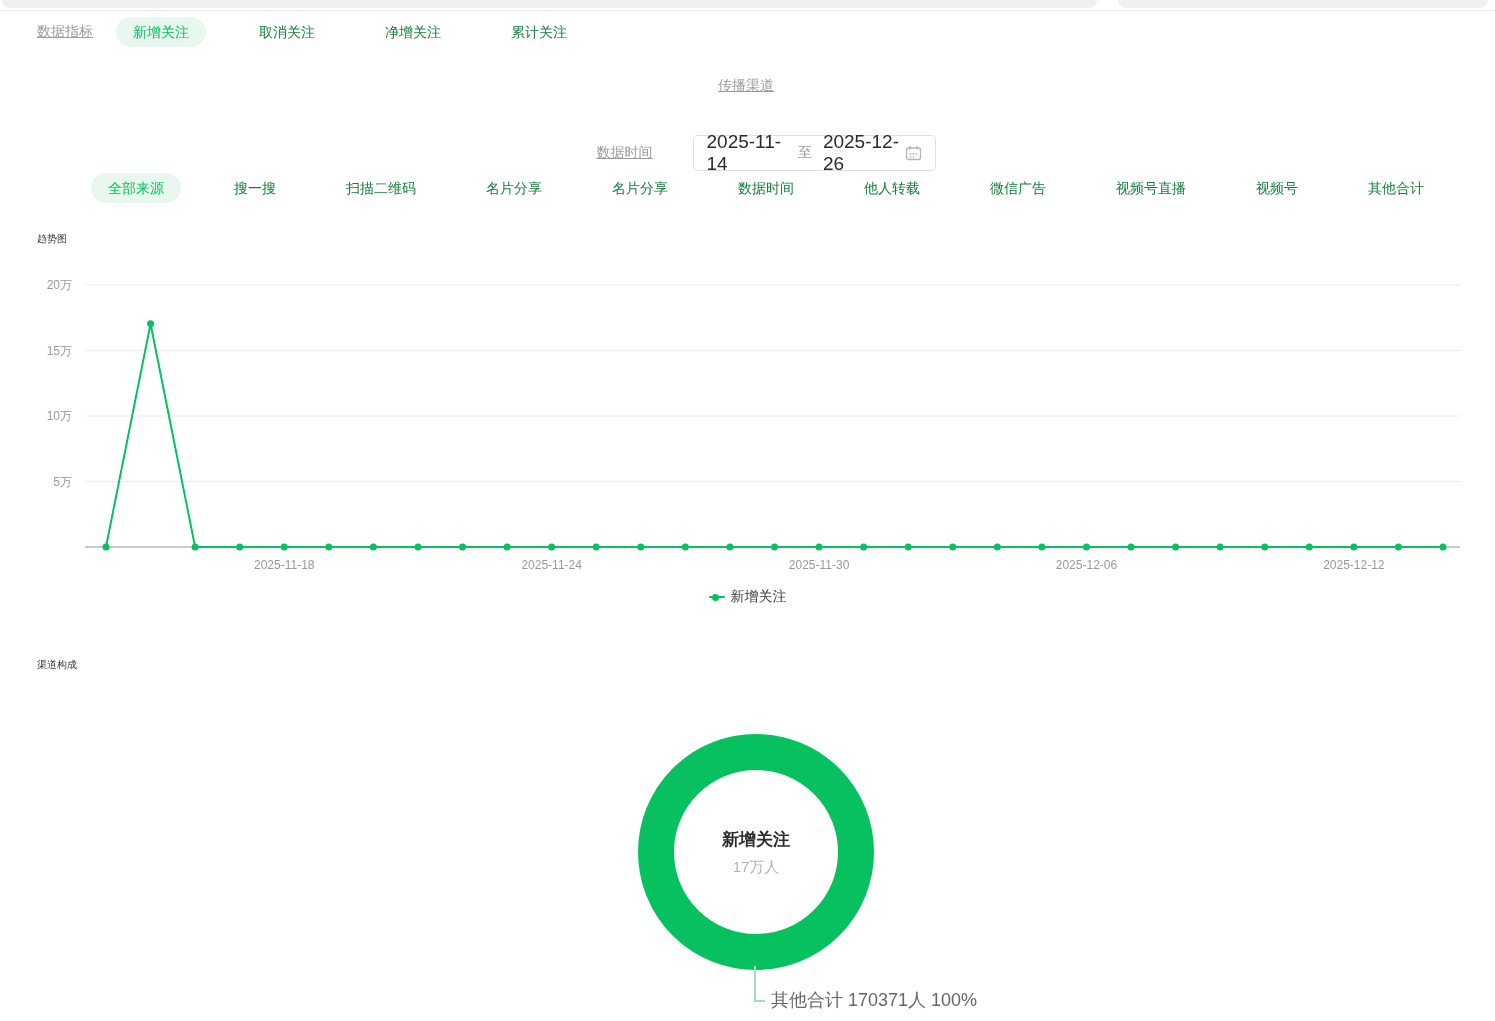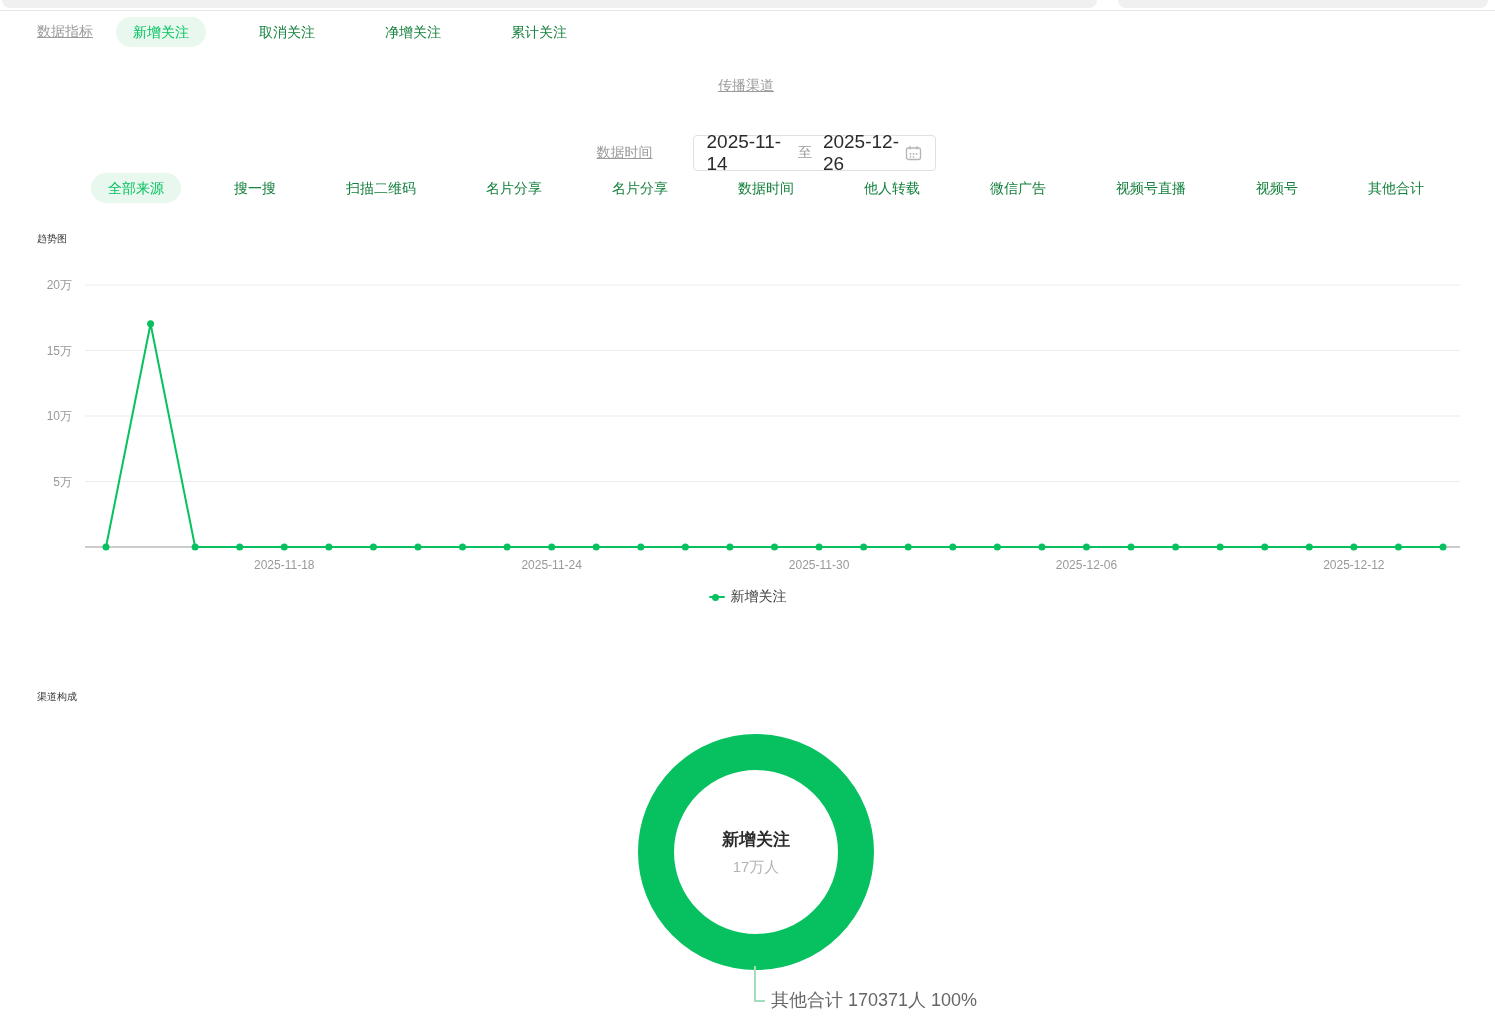--- a/index.html
+++ b/index.html
@@ -24,21 +24,21 @@
   .filter-opt.selected { background:var(--accent-bg,#e8f8ee); color:var(--accent,#07c160); padding:0 17px; margin:0 -17px; border-radius:16px; }
 
   
   .date-box { display:flex; align-items:center; width:243px; height:36px; border:1px solid #e0e0e0; border-radius:4px; padding:0 13px; cursor:pointer; }
   .date-box .d { font-size:19px; color:#2b2b2b; }
   .date-box .sep { font-size:14px; color:#9b9b9b; margin:0 11px; }
   .date-box .cal { margin-left:auto; display:flex; }
 
   .section-title { position:absolute; left:37px; font-size:10px; color:#333; font-weight:500; }
   #trend-title { top:232px; }
-  #comp-title { top:690px; }
+  #comp-title { top:658px; }
 
   #trend-chart { position:absolute; left:0; top:260px; width:1495px; height:330px; }
 
   
   .legend { position:absolute; top:588px; left:0; width:1495px; display:flex; justify-content:center; }
   .legend-item { display:flex; align-items:center; gap:6px; cursor:pointer; }
   .legend-marker { position:relative; width:16px; height:8px; }
   .legend-marker .bar { position:absolute; left:0; top:3px; width:16px; height:2px; border-radius:1px; background:var(--accent,#07c160); }
   .legend-marker .dot { position:absolute; left:3px; top:1px; width:7px; height:7px; border-radius:50%; background:var(--accent,#07c160); }
   .legend-label { font-size:14px; color:#3d3d3d; }

